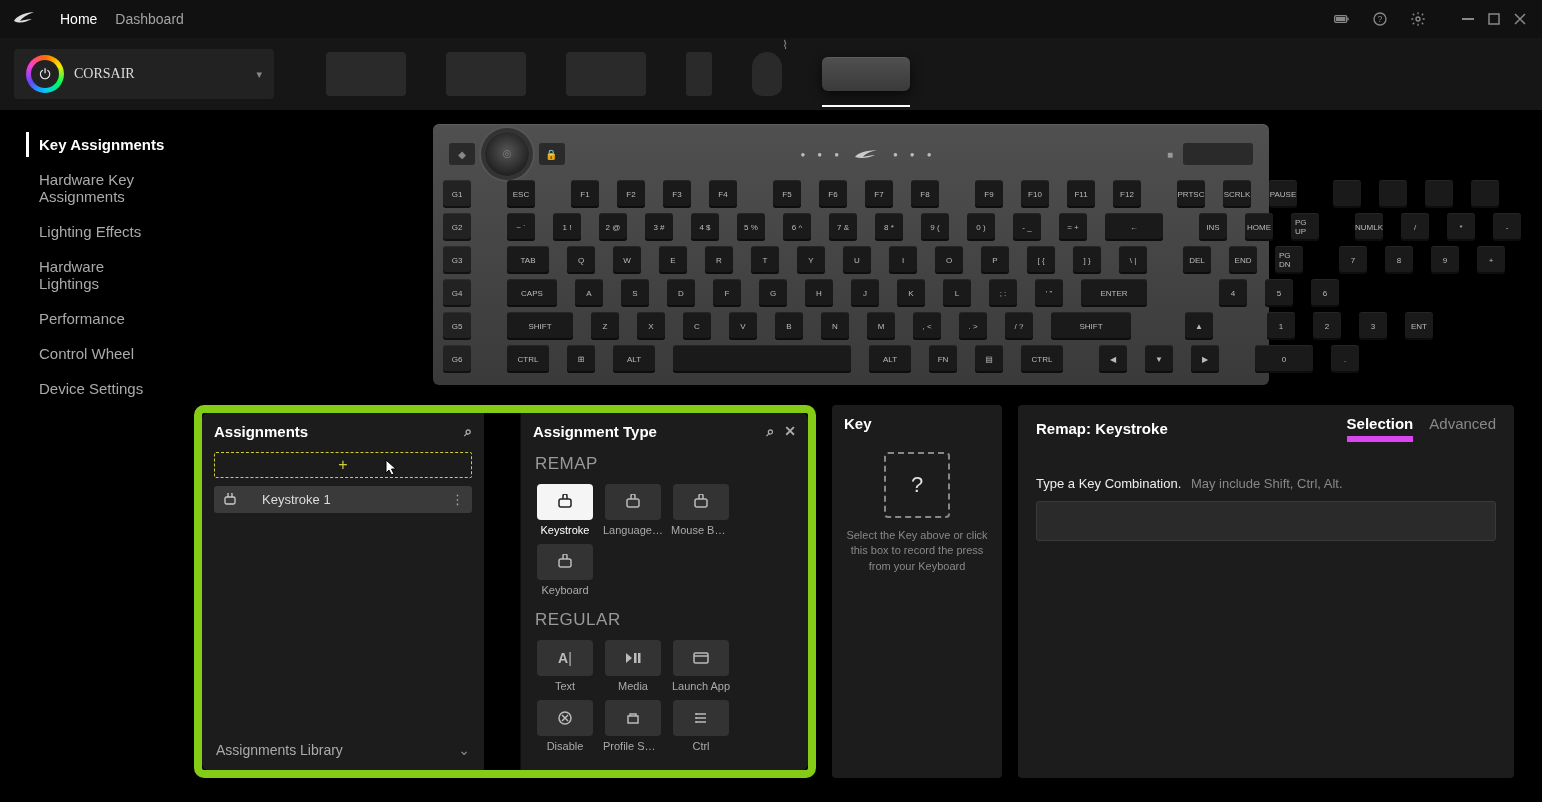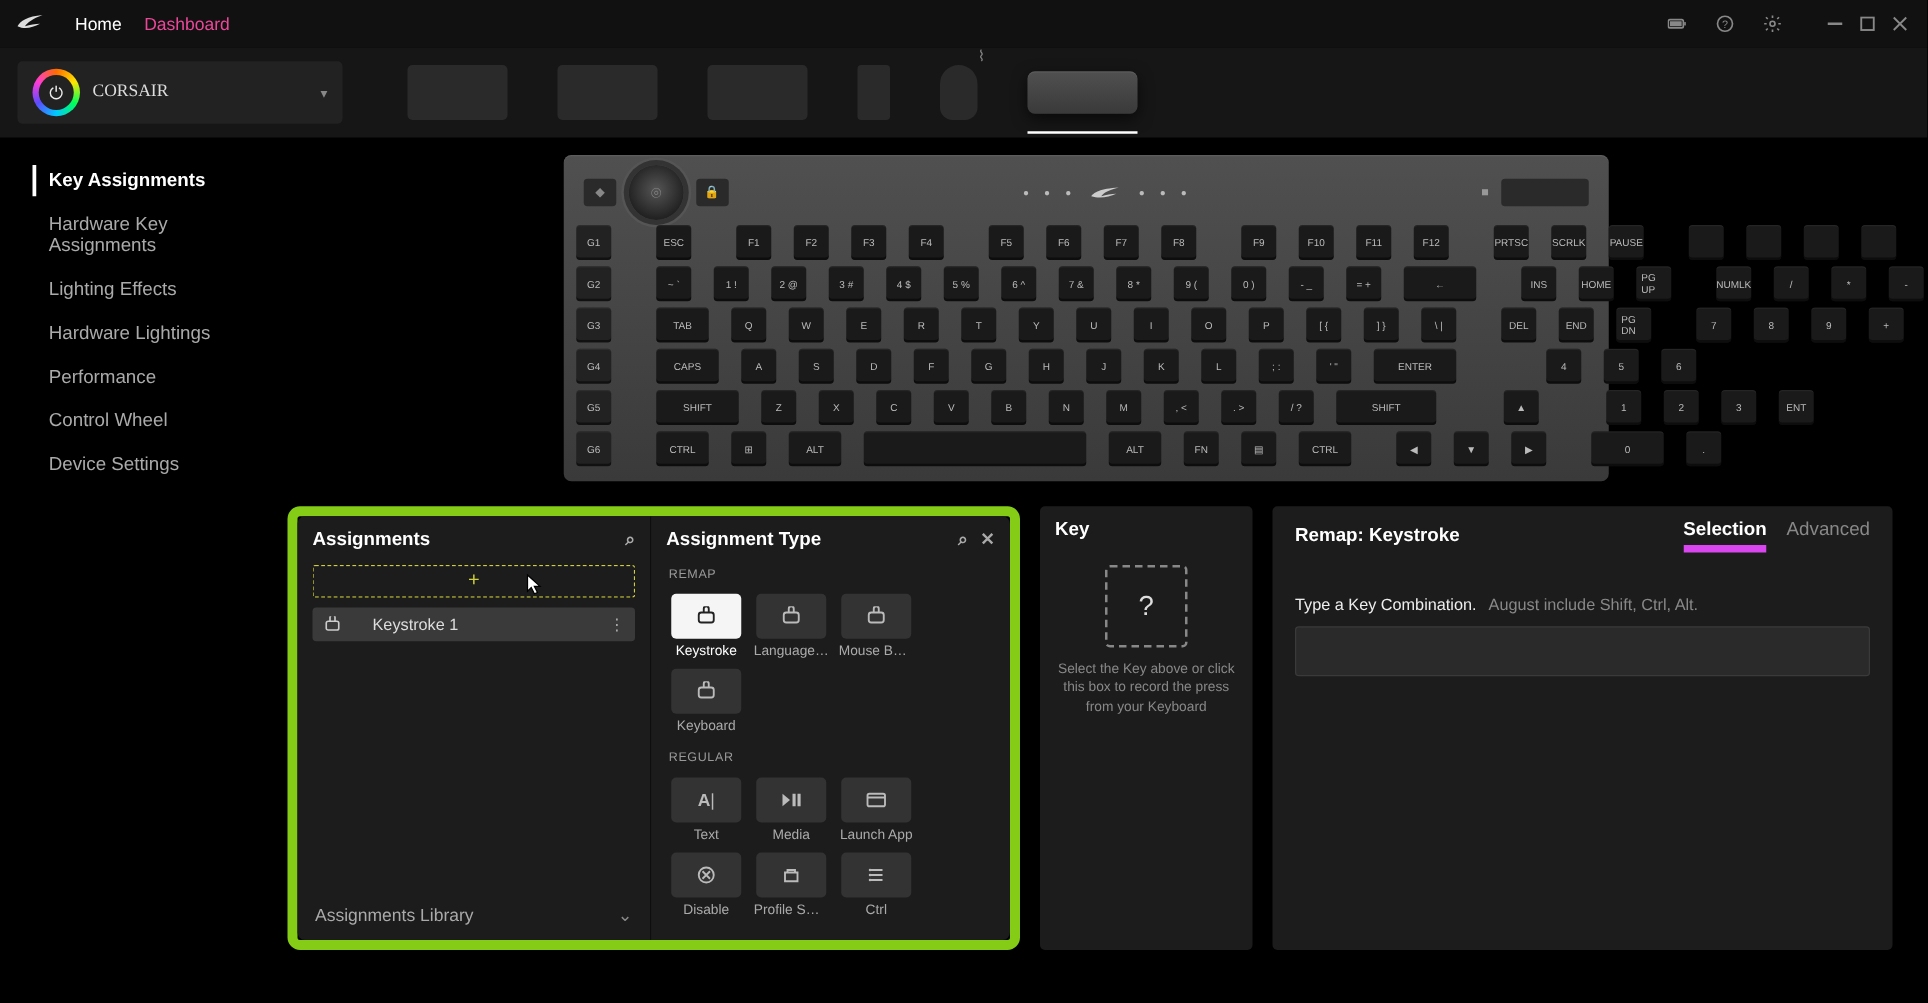--- a/index.html
+++ b/index.html
@@ -2,21 +2,21 @@
 <html><head>
 <meta charset="utf-8">
 <style>
 * { margin: 0; padding: 0; box-sizing: border-box; font-family: -apple-system, 'Segoe UI', Arial, sans-serif; }
 body { background: #000; color: #ccc; width: 1542px; height: 802px; overflow: hidden; user-select: none; }
 
 
 .topbar { height: 38px; display: flex; align-items: center; background: #111; padding: 0 8px; }
 .topbar .logo { width: 32px; height: 32px; display: flex; align-items: center; justify-content: center; }
 .topbar .navlinks { display: flex; gap: 18px; margin-left: 20px; font-size: 14px; }
-.topbar .navlinks span { color: #ec4899; cursor: pointer; }
+.topbar .navlinks span { color: #a3a3a3; cursor: pointer; }
 .topbar .navlinks span.active { color: #fff; }
 .topbar .spacer { flex: 1; }
 .topbar .right-icons { display: flex; gap: 22px; align-items: center; margin-right: 8px; }
 .topbar .right-icons > * { color: #888; cursor: pointer; display:flex; align-items:center; }
 .topbar .win-btns { display: flex; gap: 14px; align-items:center; margin-left:14px; }
 .topbar .win-btns > * { color:#888; cursor:pointer; }
 
 
 .device-strip { height: 72px; background: #161616; display: flex; align-items: center; padding: 0 14px; gap: 12px; }
 .profile-chip { display: flex; align-items: center; gap: 10px; background: #222; padding: 6px 12px; border-radius: 4px; }
@@ -71,22 +71,22 @@
 
 .assign-panel { width: 282px; display:flex; flex-direction:column; background:#1c1c1c; border-radius:6px 0 0 6px; }
 .add-slot { margin:2px 12px 8px; height:26px; border:1px dashed #cfcf3a; border-radius:2px; display:flex; align-items:center; justify-content:center; color:#cfcf3a; font-size:16px; cursor:pointer; position:relative; }
 .add-slot .cursor-img { position:absolute; left:170px; top:6px; color:#fff; font-size:14px; }
 .assign-item { margin:0 12px; background:#3a3a3a; border-radius:3px; padding:6px 8px; display:flex; align-items:center; gap:24px; color:#ddd; font-size:13px; }
 .assign-item .kebab { margin-left:auto; color:#aaa; cursor:pointer; }
 .assign-lib { margin-top:auto; padding:12px 14px; color:#aaa; font-size:14px; display:flex; align-items:center; gap:6px; }
 .assign-lib .chev { margin-left:auto; color:#888; }
 
 
-.type-panel { width: 288px; background:#1c1c1c; border-radius:0 6px 6px 0; border-left:1px solid #0e0e0e; padding-bottom:8px; }
-.type-section-label { color:#999; font-size:10px; padding:4px 14px; letter-spacing:.5px; }
+.type-panel { width: 288px; background:#1c1c1c; border-radius:0 6px 6px 0; border-left:1px solid #0e0e0e; padding-bottom:8px;margin-left:36px; }
+.type-section-label { color:#999; font-size:17px; padding:4px 14px; letter-spacing:.5px; }
 .type-grid { display:flex; flex-wrap:wrap; gap:8px; padding:6px 14px 10px; }
 .type-tile { width:60px; display:flex; flex-direction:column; align-items:center; gap:4px; cursor:pointer; }
 .type-tile .box { width:56px; height:36px; background:#333; border-radius:4px; display:flex; align-items:center; justify-content:center; color:#bbb; font-size:16px; }
 .type-tile.selected .box { background:#f5f5f5; color:#222; }
 .type-tile .lbl { font-size:11px; color:#aaa; text-align:center; white-space:nowrap; overflow:hidden; text-overflow:ellipsis; width:60px; }
 .type-tile.selected .lbl { color:#fff; }
 
 
 .key-panel { width:170px; padding-bottom:14px; }
 .key-box { width:66px; height:66px; border:2px dashed #888; border-radius:4px; margin:10px auto 10px; display:flex; align-items:center; justify-content:center; color:#ddd; font-size:22px; }
@@ -531,19 +531,19 @@
       <div class="panel remap-panel">
         <div class="remap-head">
           <span class="title">Remap: Keystroke</span>
           <div class="remap-tabs">
             <span class="tab active">Selection</span>
             <span class="tab">Advanced</span>
           </div>
         </div>
         <div class="combo-label">
           <span>Type a Key Combination.</span>
-          <span class="hint">August include Shift, Ctrl, Alt.</span>
+          <span class="hint">May include Shift, Ctrl, Alt.</span>
         </div>
         <div class="combo-input"></div>
       </div>
     </div>
   </div>
 </div>
 
 </body></html>

